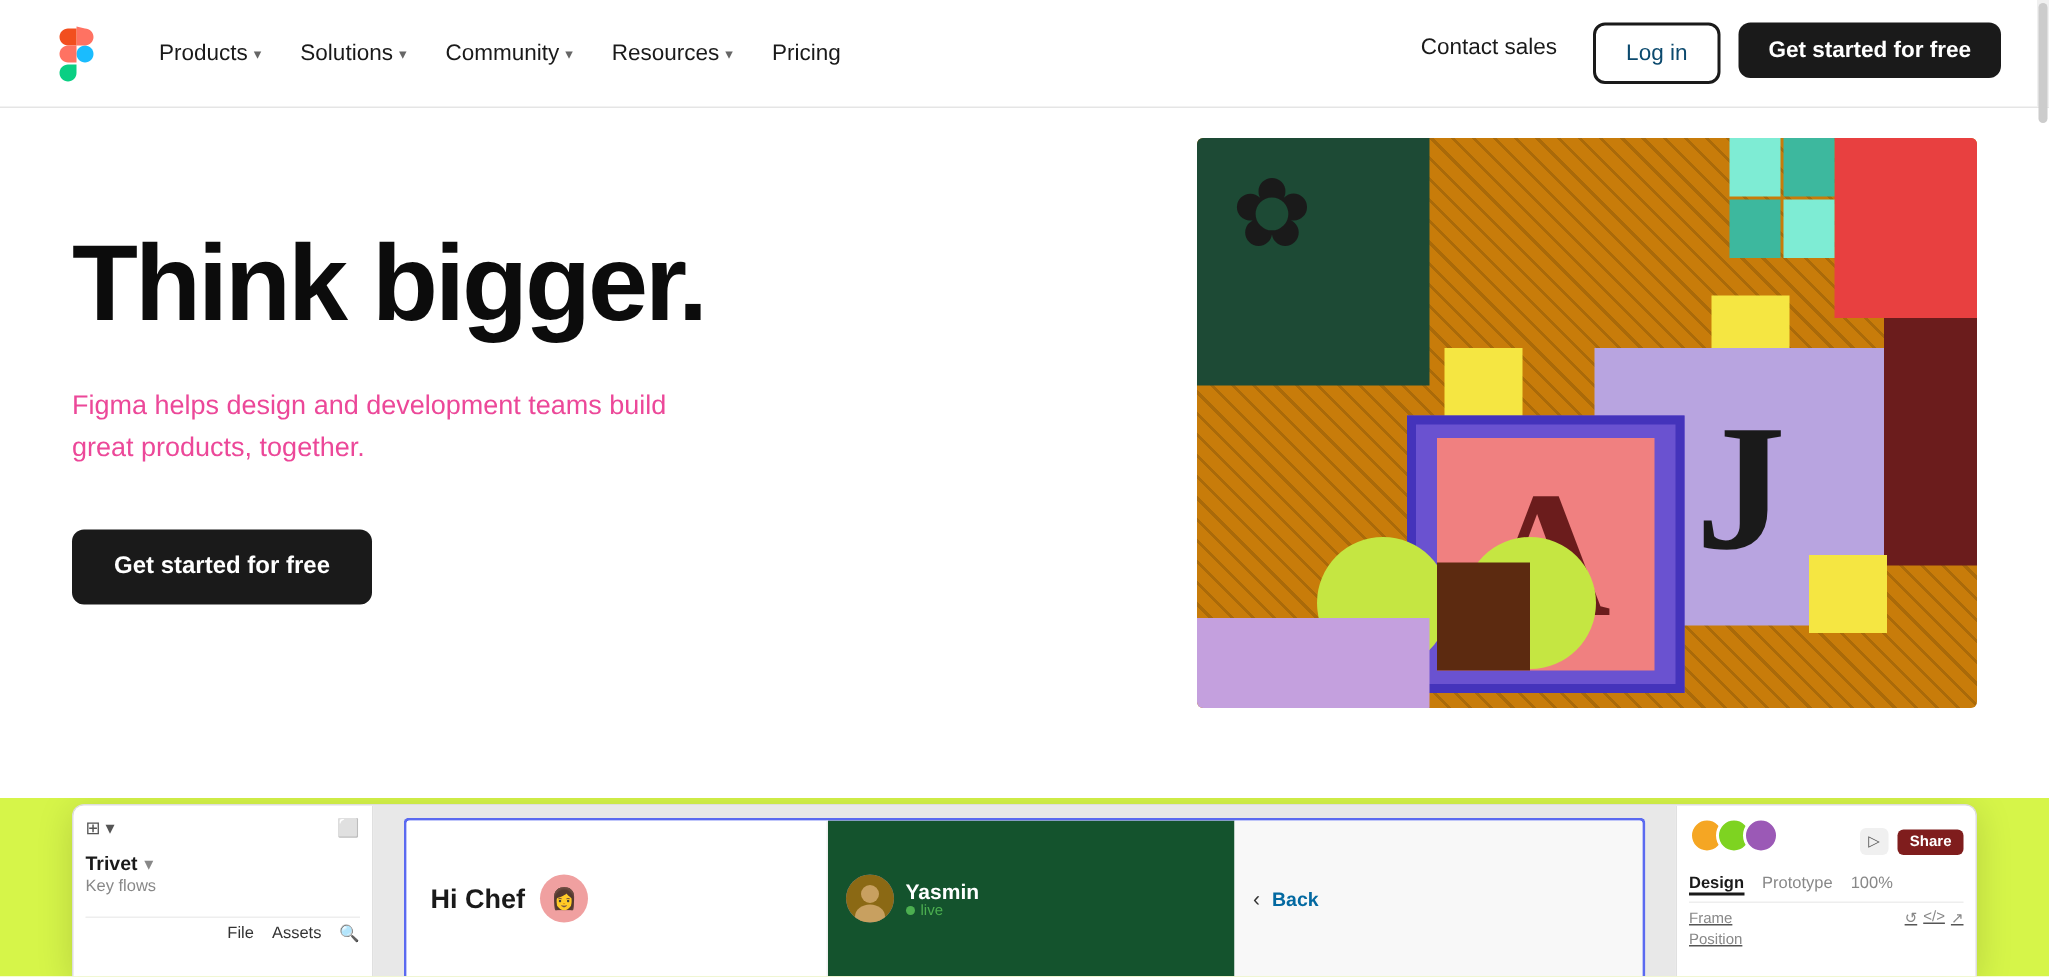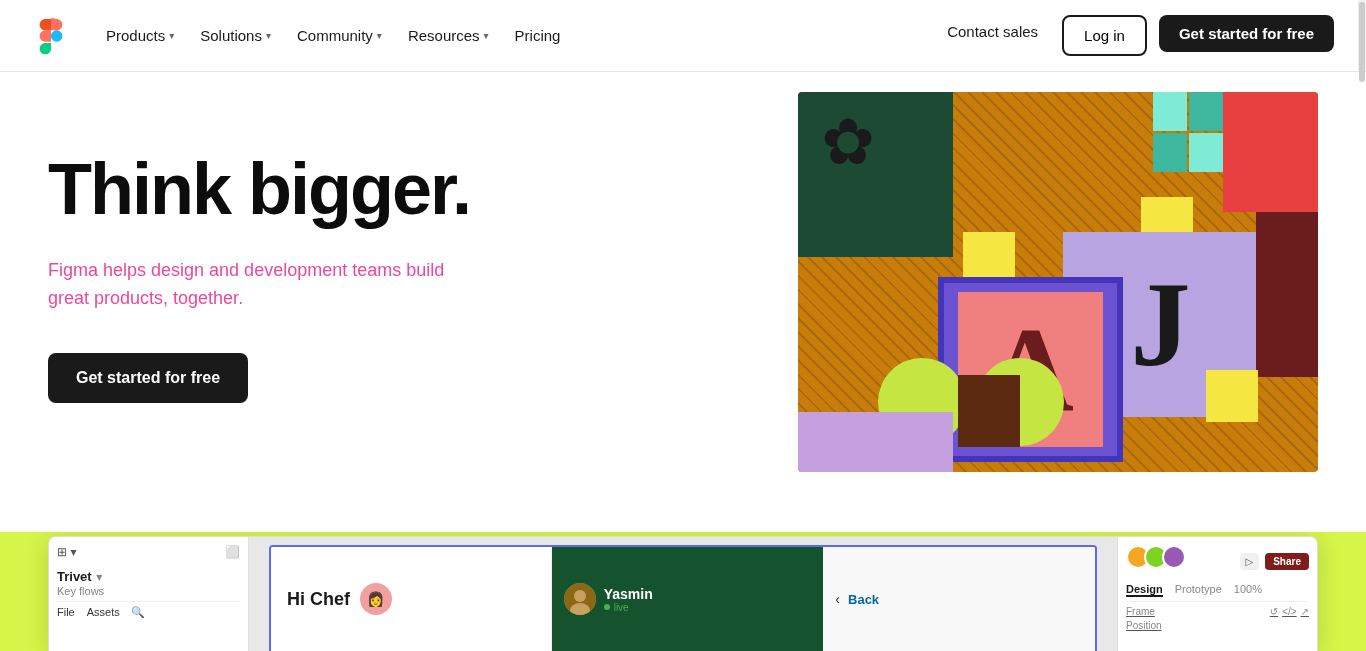--- a/index.html
+++ b/index.html
@@ -61,21 +61,21 @@
       padding: 8px 12px;
     }
     .btn-login {
       padding: 10px 20px;
       font-size: 15px;
       font-weight: 500;
       border: 2px solid #1a1a1a;
       border-radius: 8px;
       background: #fff;
       cursor: pointer;
-      color: #000000;
+      color: #0c4a6e;
     }
     .btn-get-started {
       padding: 10px 20px;
       font-size: 15px;
       font-weight: 600;
       border: none;
       border-radius: 8px;
       background: #1a1a1a;
       color: #fff;
       cursor: pointer;
@@ -333,21 +333,22 @@
     .ui-project-sub {
       font-size: 11px;
       color: #888;
     }
     .ui-panel-tabs {
       display: flex;
       gap: 12px;
       font-size: 11px;
       padding: 4px 0;
       border-top: 1px solid #eee;
-      margin-top: 4px;
+      margin-top: 14px;
+      justify-content: flex-end;
     }
     .ui-tab { color: #333; cursor: pointer; }
     .ui-search { color: #888; }
 
     
     .ui-canvas {
       flex: 1;
       background: #e8e8e8;
       position: relative;
       overflow: hidden;

